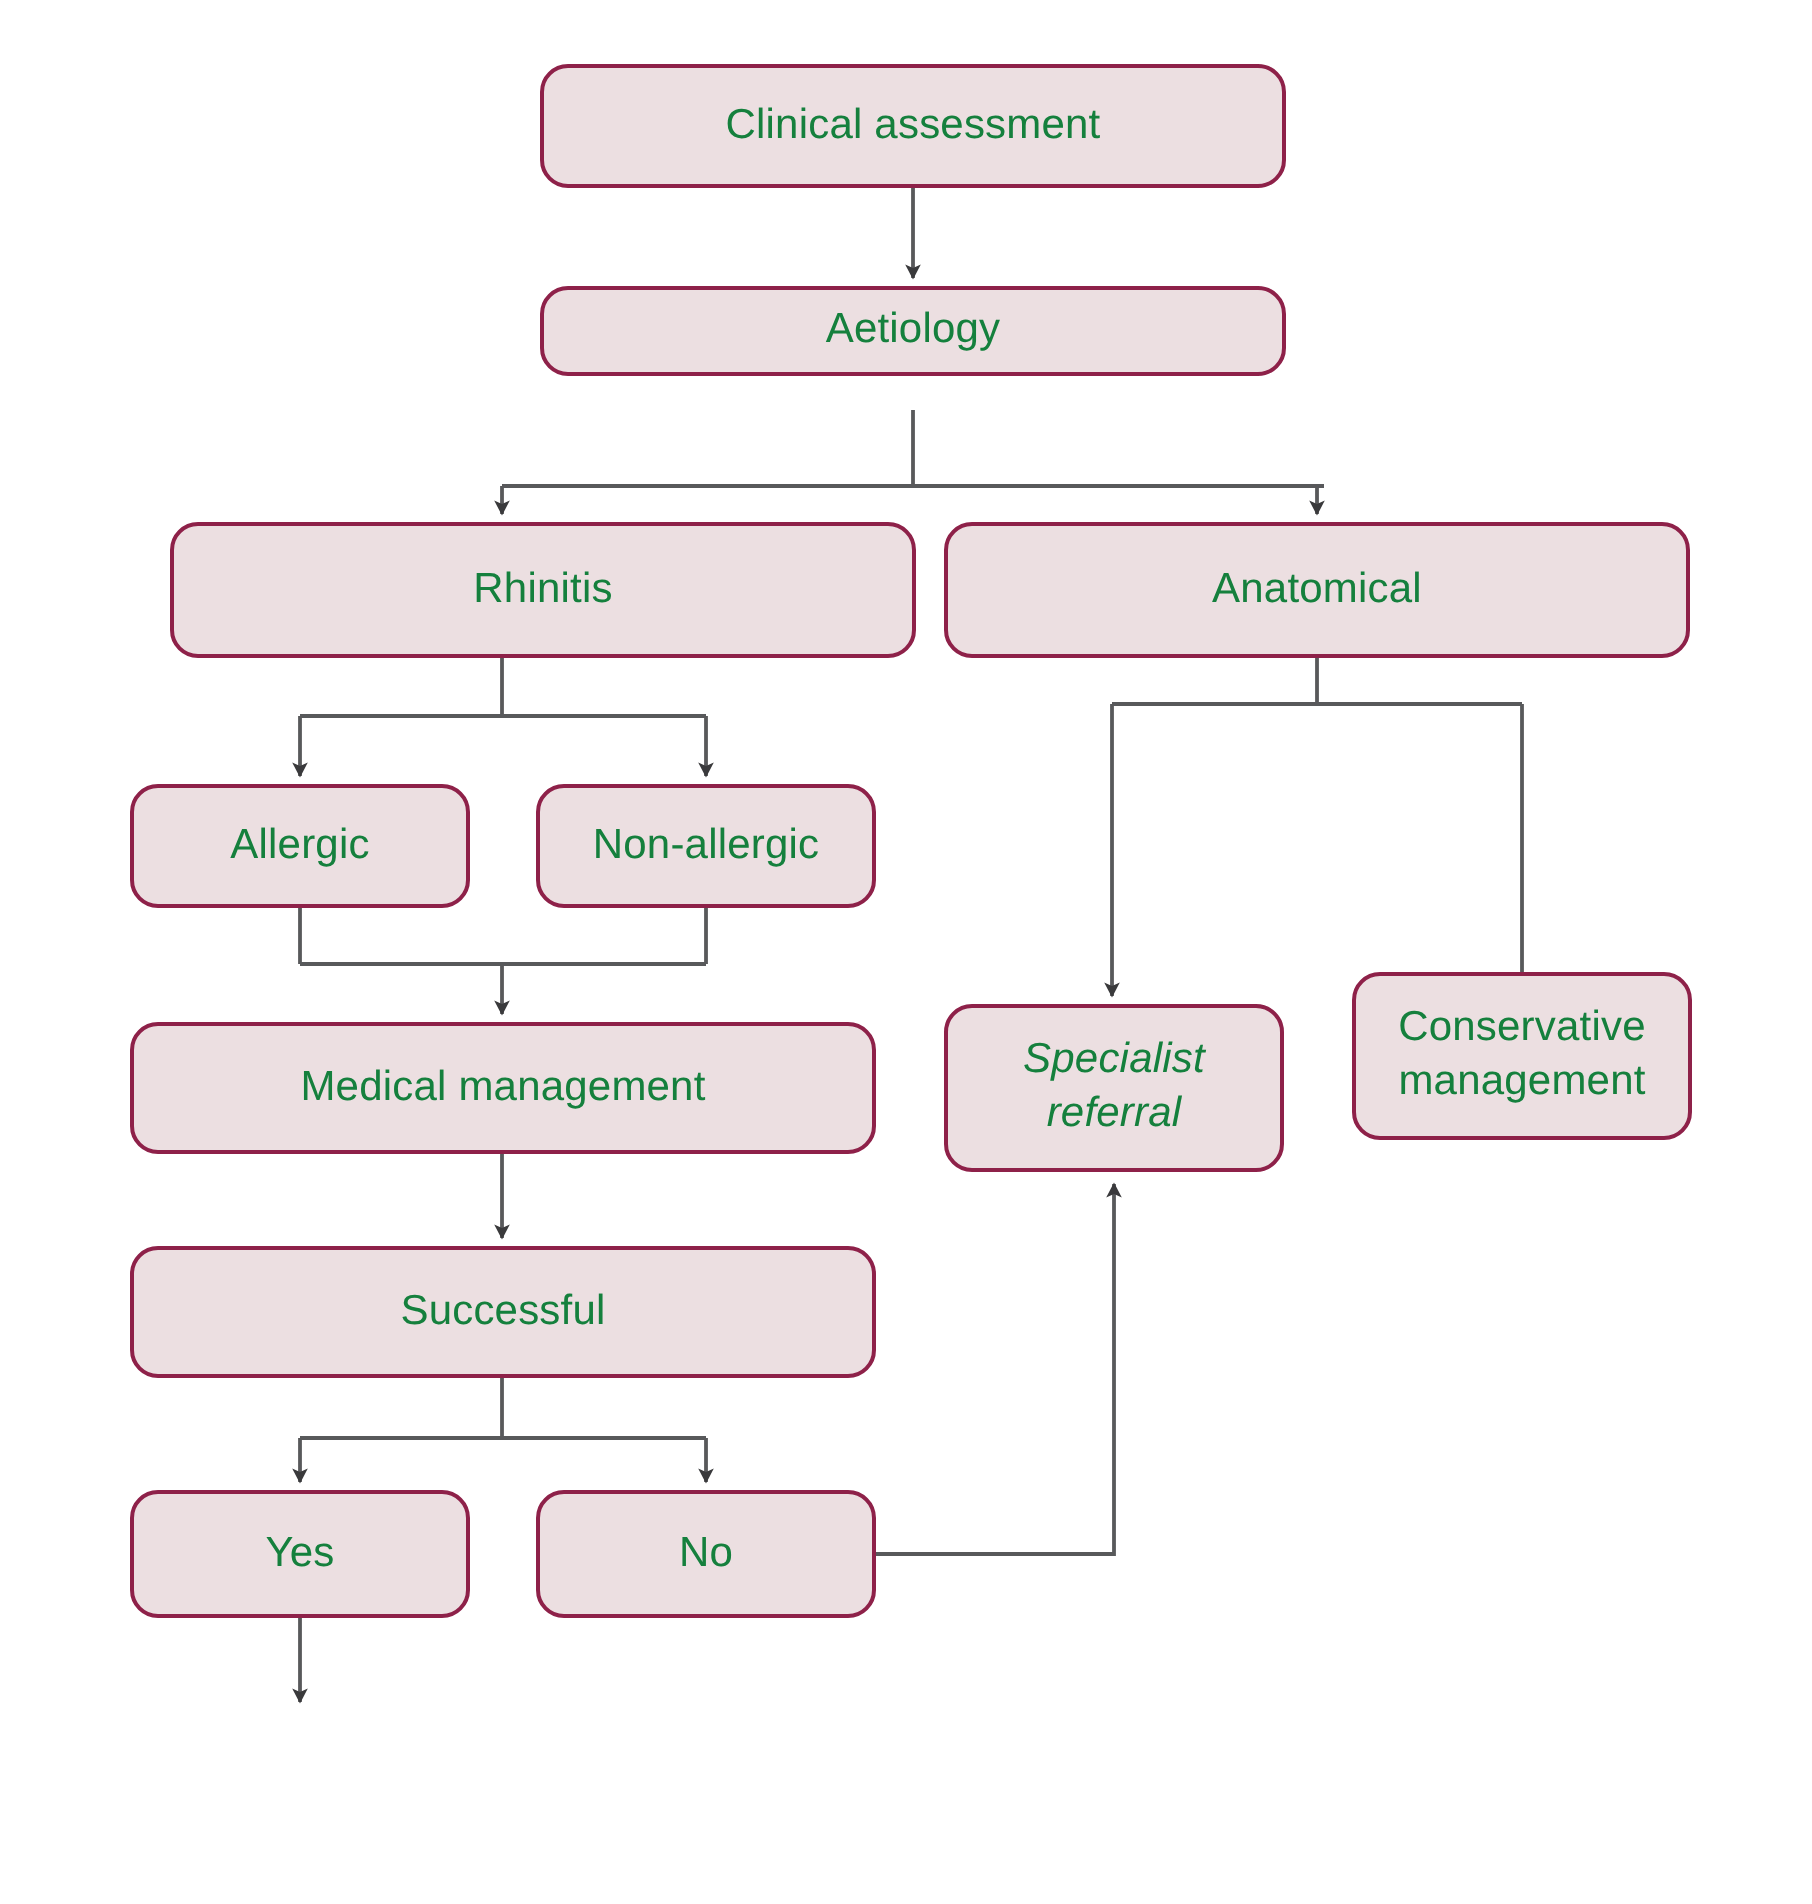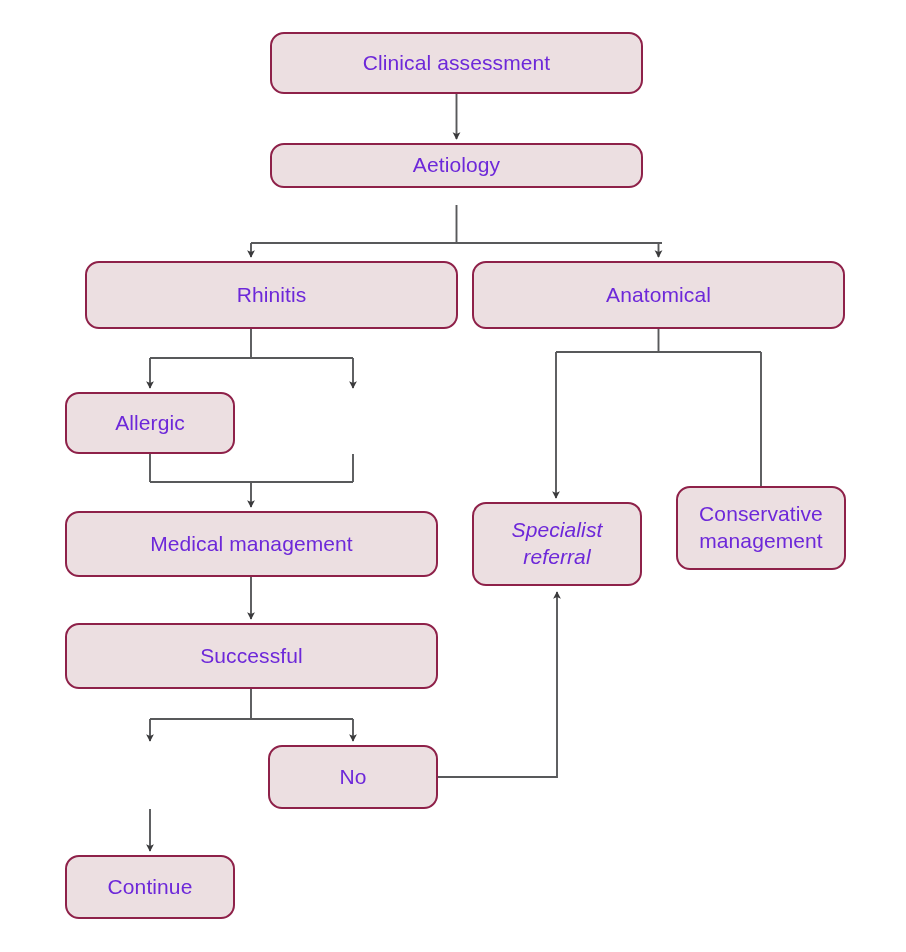--- a/index.html
+++ b/index.html
@@ -30,21 +30,21 @@
   .node {
     position: absolute;
     box-sizing: border-box;
     background: #ecdfe1;
     border: 2.2px solid #8e2149;
     border-radius: 14px;
     display: flex;
     align-items: center;
     justify-content: center;
     text-align: center;
-    color: #6d28d9;
+    color: #15803d;
     font-size: 21px;
     line-height: 1.28;
     letter-spacing: 0.1px;
     padding: 2px 8px;
   }
   .node .node-label {
     display: block;
     white-space: pre-line;
   }
 </style>
@@ -110,41 +110,44 @@
   </div>
 
   <div class="node" style="left:472px;top:261px;width:373px;height:68px;">
     <span class="node-label">Anatomical</span>
   </div>
 
   <div class="node" style="left:65px;top:392px;width:170px;height:62px;">
     <span class="node-label">Allergic</span>
   </div>
 
+  <div class="node" style="left:268px;top:392px;width:170px;height:62px;">
+    <span class="node-label">Non-allergic</span>
+  </div>
 
   <div class="node" style="left:65px;top:511px;width:373px;height:66px;">
     <span class="node-label">Medical management</span>
   </div>
 
   <div class="node" style="left:472px;top:502px;width:170px;height:84px;font-style:italic;">
     <span class="node-label">Specialist
 referral</span>
   </div>
 
   <div class="node" style="left:676px;top:486px;width:170px;height:84px;">
     <span class="node-label">Conservative
 management</span>
   </div>
 
   <div class="node" style="left:65px;top:623px;width:373px;height:66px;">
     <span class="node-label">Successful</span>
   </div>
 
+  <div class="node" style="left:65px;top:745px;width:170px;height:64px;">
+    <span class="node-label">Yes</span>
+  </div>
 
   <div class="node" style="left:268px;top:745px;width:170px;height:64px;">
     <span class="node-label">No</span>
   </div>
 
-  <div class="node" style="left:65px;top:855px;width:170px;height:64px;">
-    <span class="node-label">Continue</span>
-  </div>
 
 </div>
 
 </body></html>

